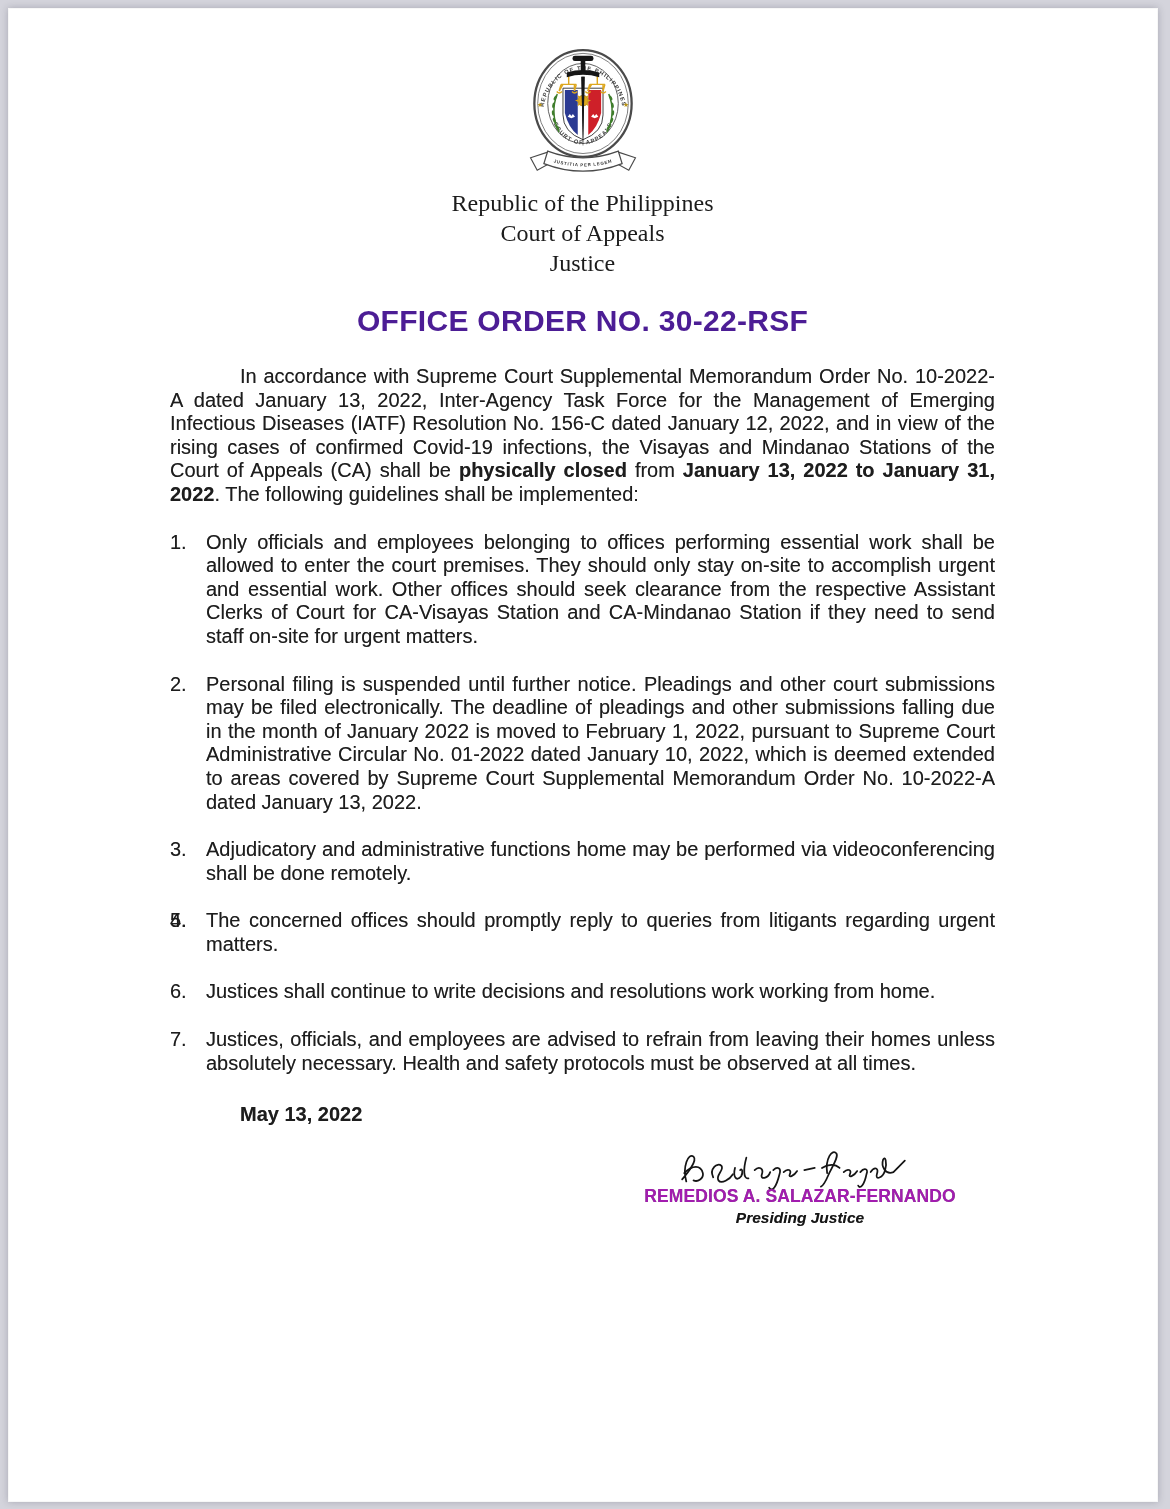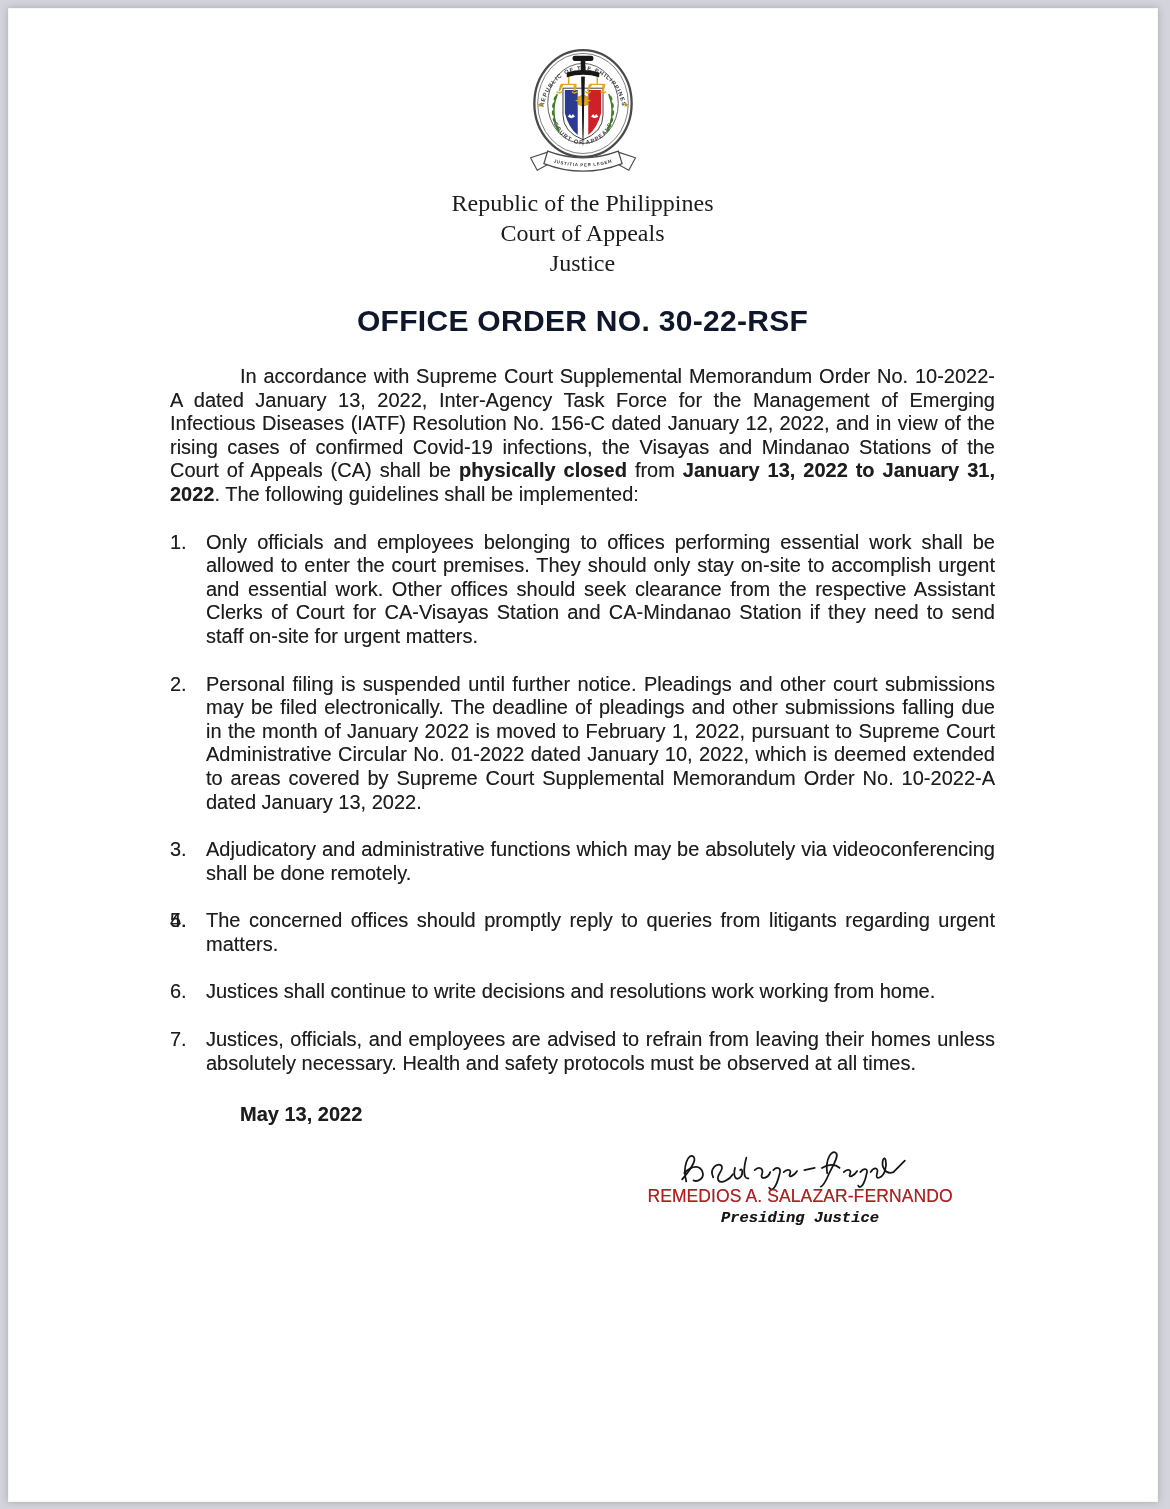--- a/index.html
+++ b/index.html
@@ -29,21 +29,21 @@
     font-size: 24px; line-height: 30px;
     color: #1c1c1c;
     margin-top: 4px;
   }
   .title {
     text-align: center;
     font-weight: bold;
     font-size: 30px;
     letter-spacing: 0.3px;
     margin-top: 26px;
-    color: #0f172a;
+    color: #4c1d95;
   }
   .body-text {
     font-size: 20px; line-height: 23.6px;
     text-align: justify;
     text-shadow: 0 0 0.4px rgba(0,0,0,0.45);
   }
   .intro {
     margin-top: 27px;
     text-indent: 70px;
   }
@@ -60,34 +60,33 @@
     font-size: 20px;
     text-shadow: 0 0 0.4px rgba(0,0,0,0.45);
   }
   .sig-block {
     width: 330px;
     margin: 14px 30px 0 auto;
     text-align: center;
   }
   .sig-script { display: block; margin: 0 0 -12px 34px; }
   .sig-name {
-    font-weight: normal;
+    font-weight: bold;
     font-size: 17.5px;
     letter-spacing: 0.1px;
-    color: #b91c1c;
+    color: #a21caf;
     text-shadow: 0 0 0.4px rgba(0,0,0,0.5);
   }
   .sig-title {
     font-weight: bold;
     font-style: italic;
     font-size: 15.5px;
     margin-top: 2px;
     color: #161616;
     text-shadow: 0 0 0.3px rgba(0,0,0,0.45);
-    font-family: Liberation Mono, monospace;
   }
   .seal-text { font-family: "Liberation Sans", sans-serif; font-weight: bold; fill: #3a3a3a; }
 </style>
 </head>
 <body>
 
 <div class="stage">
   <div class="paper">
     <div class="content">
 
@@ -182,21 +181,21 @@
       <div class="body-text item">
         <span class="num">1.</span>
         <span>Only officials and employees belonging to offices performing essential work shall be allowed to enter the court premises. They should only stay on-site to accomplish urgent and essential work. Other offices should seek clearance from the respective Assistant Clerks of Court for CA-Visayas Station and CA-Mindanao Station if they need to send staff on-site for urgent matters.</span>
       </div>
       <div class="body-text item">
         <span class="num">2.</span>
         <span>Personal filing is suspended until further notice. Pleadings and other court submissions may be filed electronically. The deadline of pleadings and other submissions falling due in the month of January 2022 is moved to February 1, 2022, pursuant to Supreme Court Administrative Circular No. 01-2022 dated January 10, 2022, which is deemed extended to areas covered by Supreme Court Supplemental Memorandum Order No. 10-2022-A dated January 13, 2022.</span>
       </div>
       <div class="body-text item">
         <span class="num">3.</span>
-        <span>Adjudicatory and administrative functions which may be absolutely via videoconferencing shall be done remotely.</span>
+        <span>Adjudicatory and administrative functions home may be performed via videoconferencing shall be done remotely.</span>
       </div>
       <div class="body-text item">
         <span class="num">4.</span>
       </div>
       <div class="body-text item">
         <span class="num">5.</span>
         <span>The concerned offices should promptly reply to queries from litigants regarding urgent matters.</span>
       </div>
       <div class="body-text item">
         <span class="num">6.</span>

